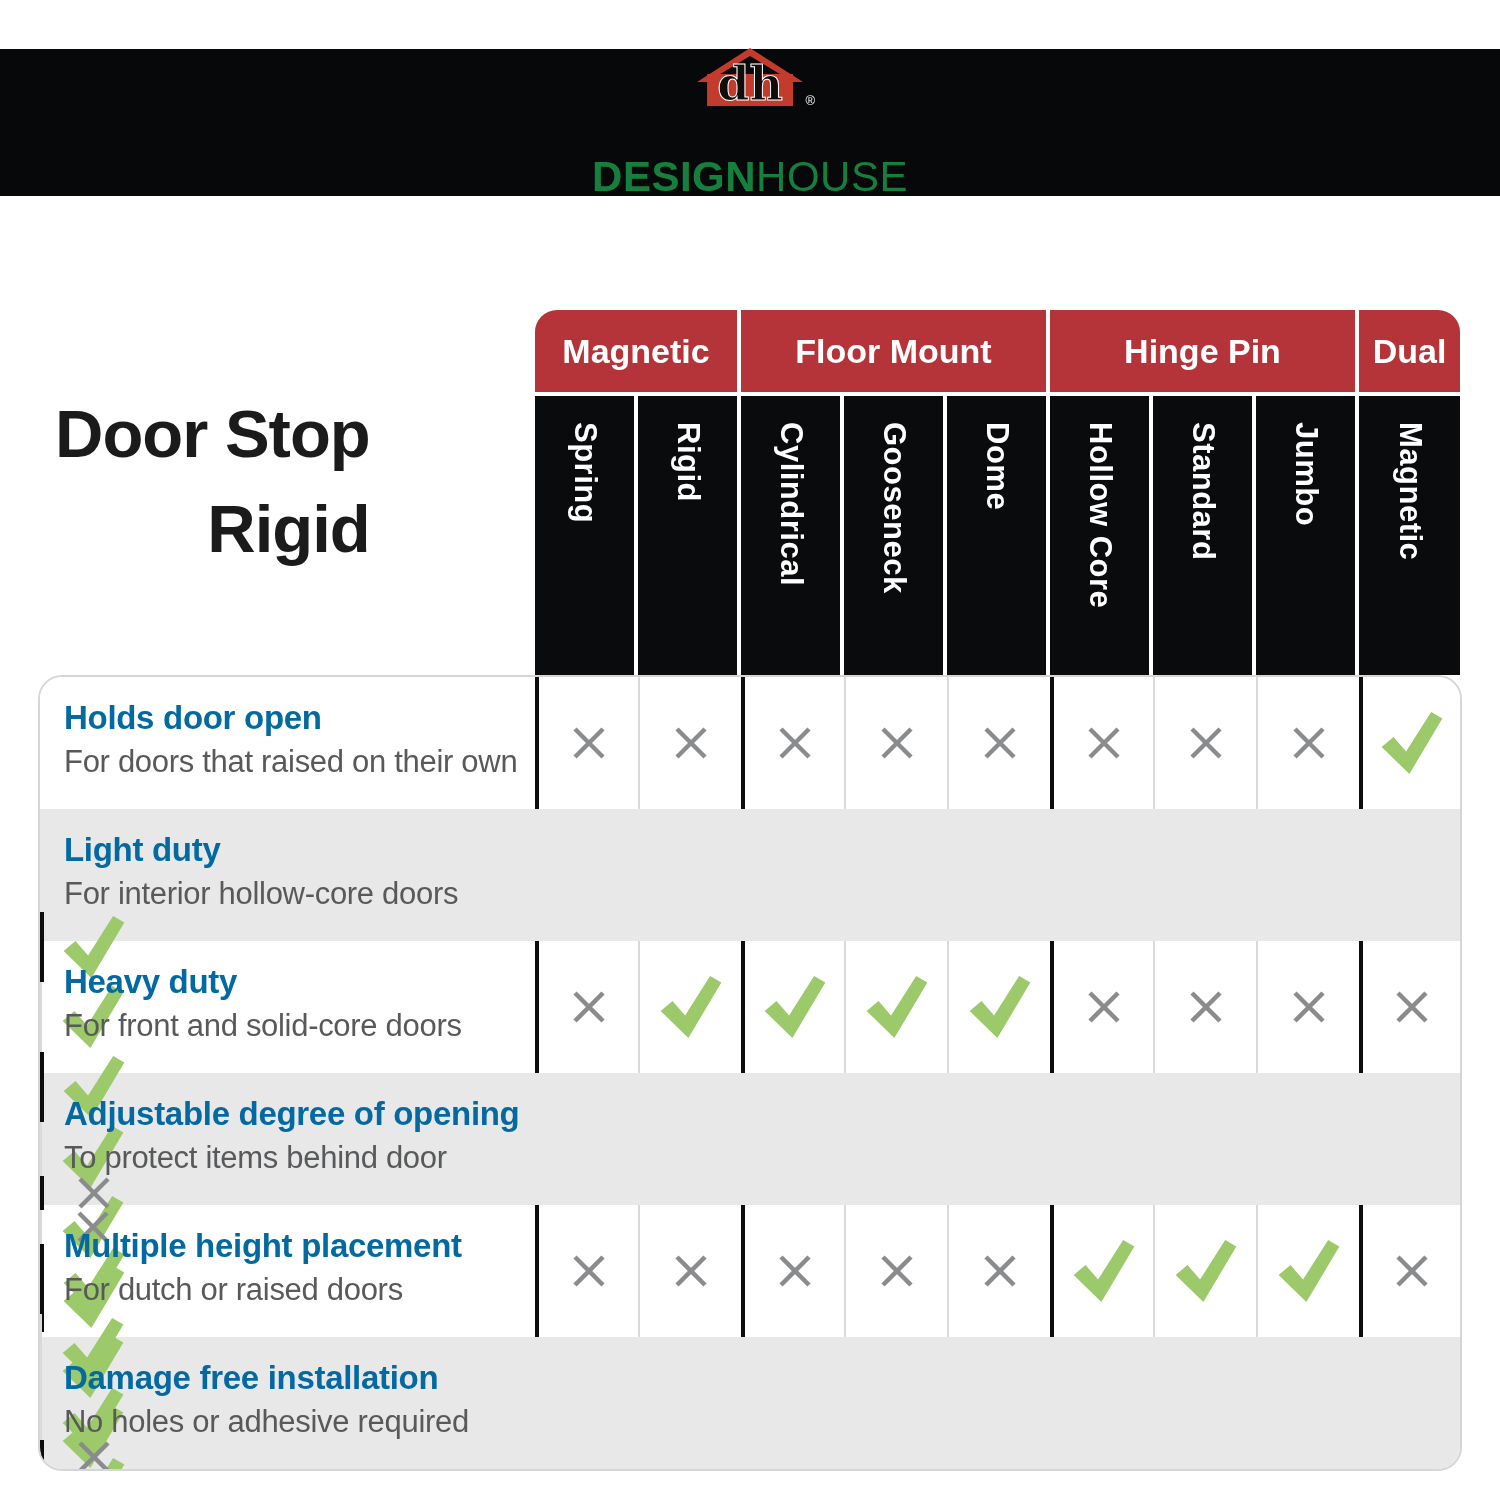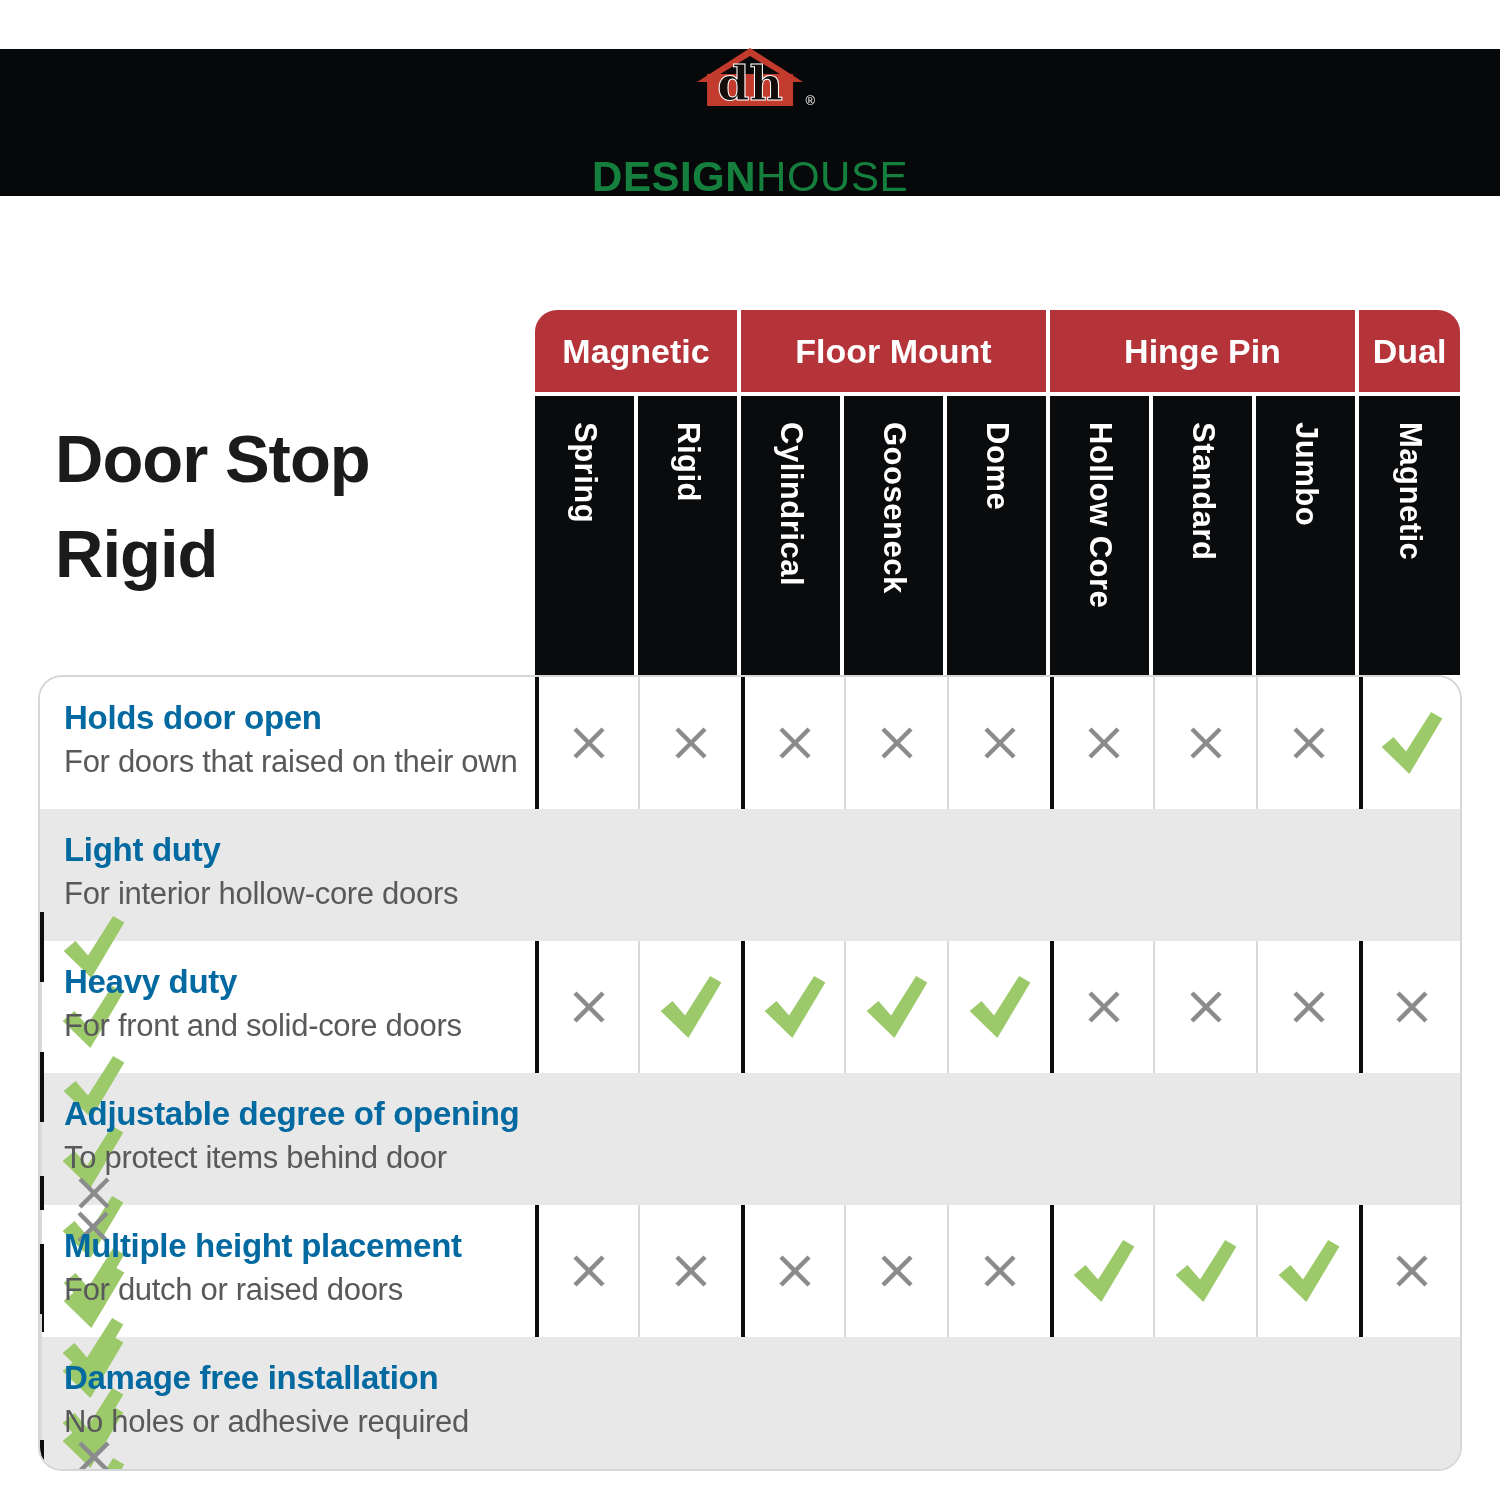--- a/index.html
+++ b/index.html
@@ -10,22 +10,22 @@
   .banner{position:absolute;left:0;top:49px;width:1500px;height:147px;background:#07080A;}
   .logo{position:absolute;left:50%;top:50%;transform:translate(-50%,-50%);
         display:flex;flex-direction:column;align-items:center;gap:48px;}
   .logo-house{position:relative;width:106px;height:58px;margin-bottom:2px;}
   .logo-reg{position:absolute;right:-12px;bottom:-2px;color:#fff;font-size:13px;}
   .logo-word{color:#15803d;font-size:42px;line-height:1;letter-spacing:.5px;white-space:nowrap;}
   .logo-word .b{font-weight:800;}
   .logo-word .l{font-weight:400;}
 
   
-  .page-title{position:absolute;left:55px;top:411px;color:#1B1B1B;
-              font-size:67px;font-weight:800;line-height:95px;letter-spacing:-1px;}
+  .page-title{position:absolute;left:55px;top:386px;color:#1B1B1B;
+              font-size:67px;font-weight:800;line-height:95px;letter-spacing:-1px;text-align:right;}
 
   
   .red-row{position:absolute;left:535px;top:310px;width:925px;height:82px;display:flex;}
   .rgroup{box-sizing:border-box;height:82px;background:#B5343A;border-right:4px solid #fff;
           display:flex;align-items:center;justify-content:center;
           color:#fff;font-size:34px;font-weight:600;}
   .rgroup.g2{width:206px;}
   .rgroup.g3{width:309px;}
   .rgroup.g1{width:101px;border-right:none;}
   .rgroup.first{border-top-left-radius:22px;}

